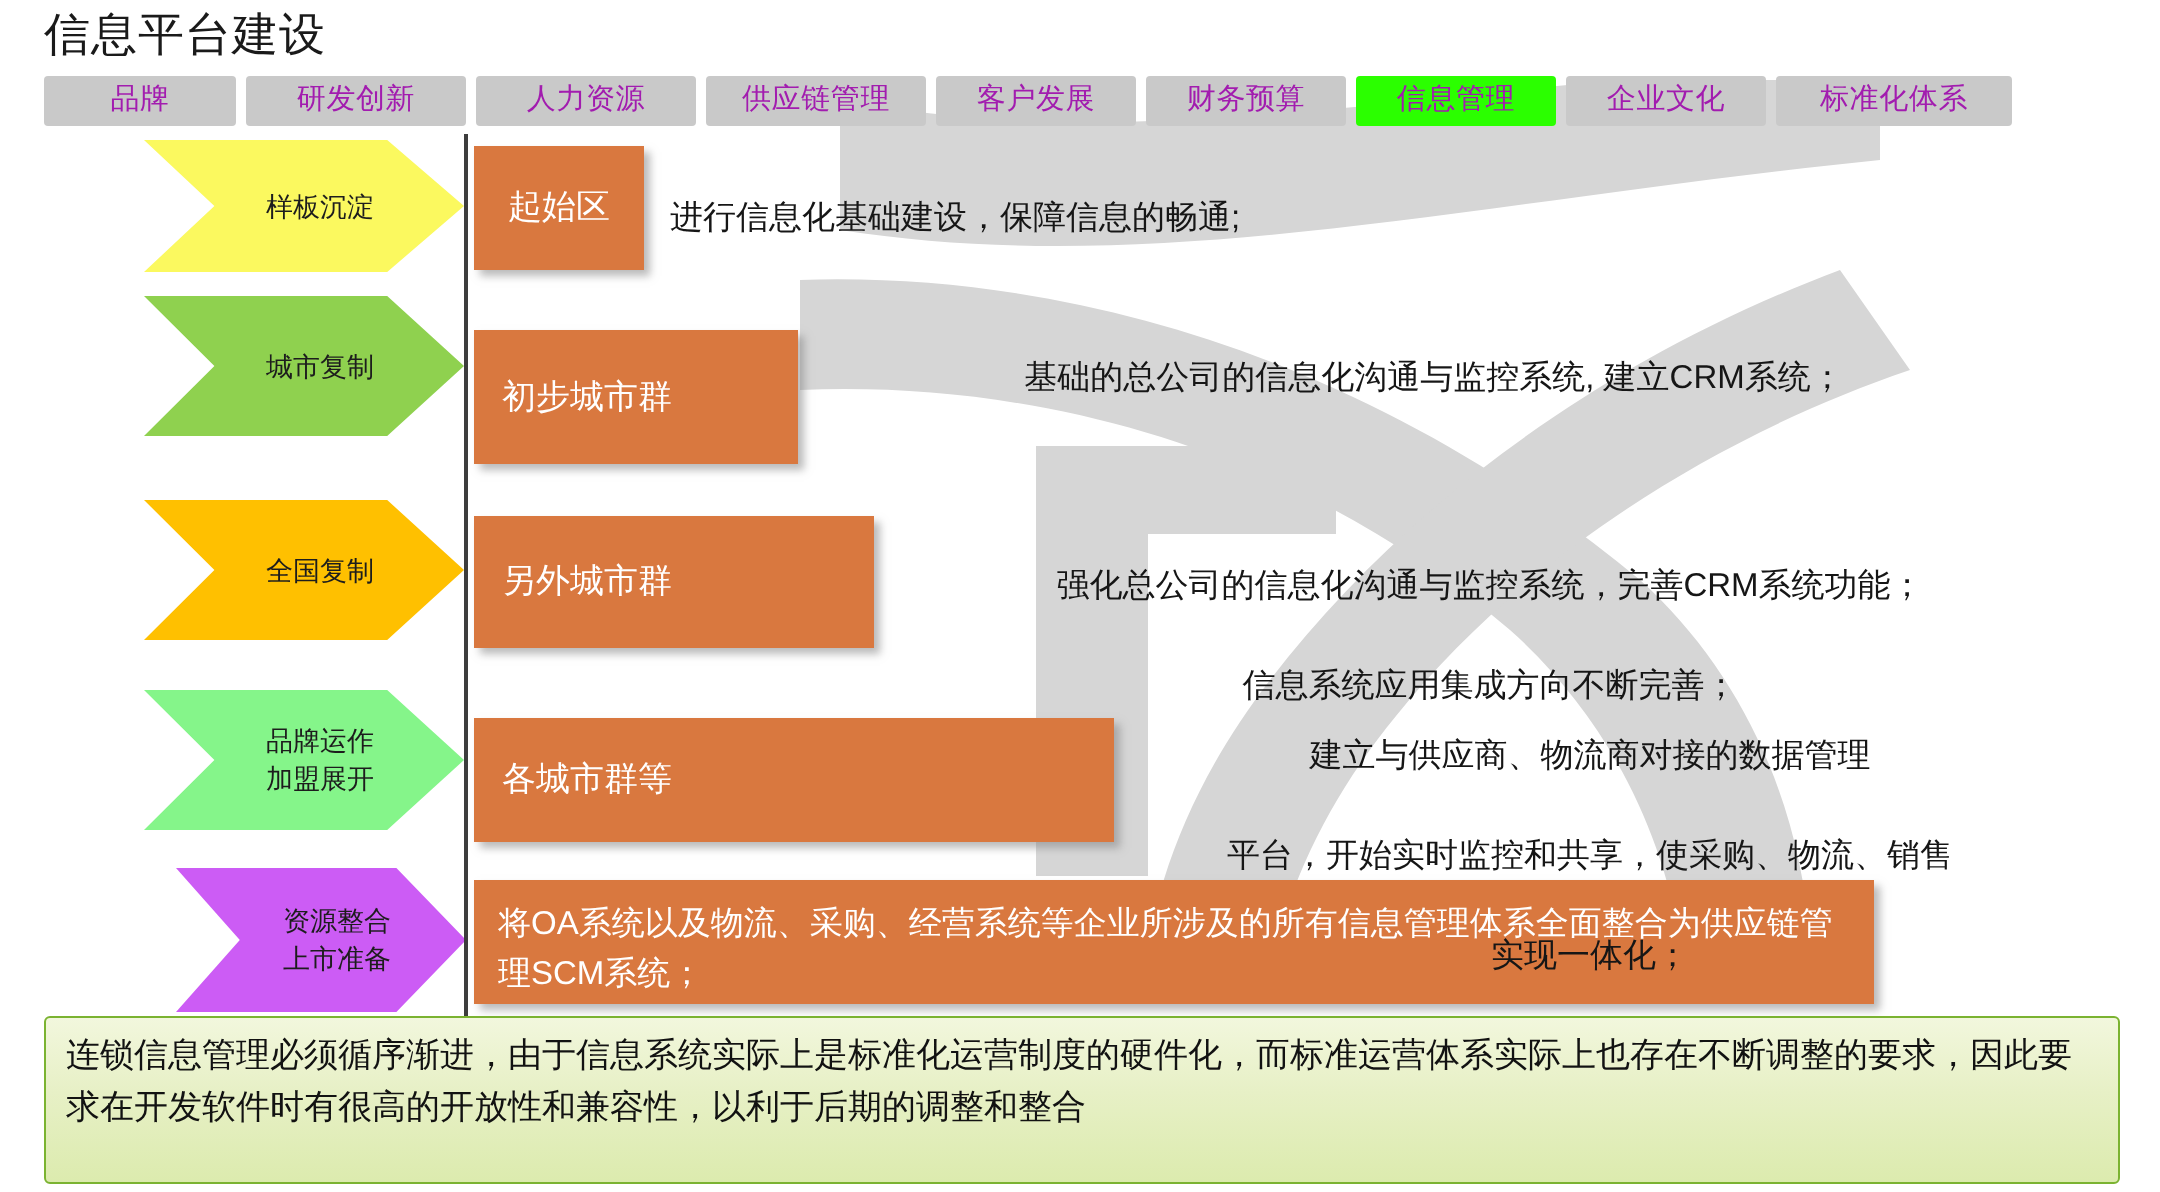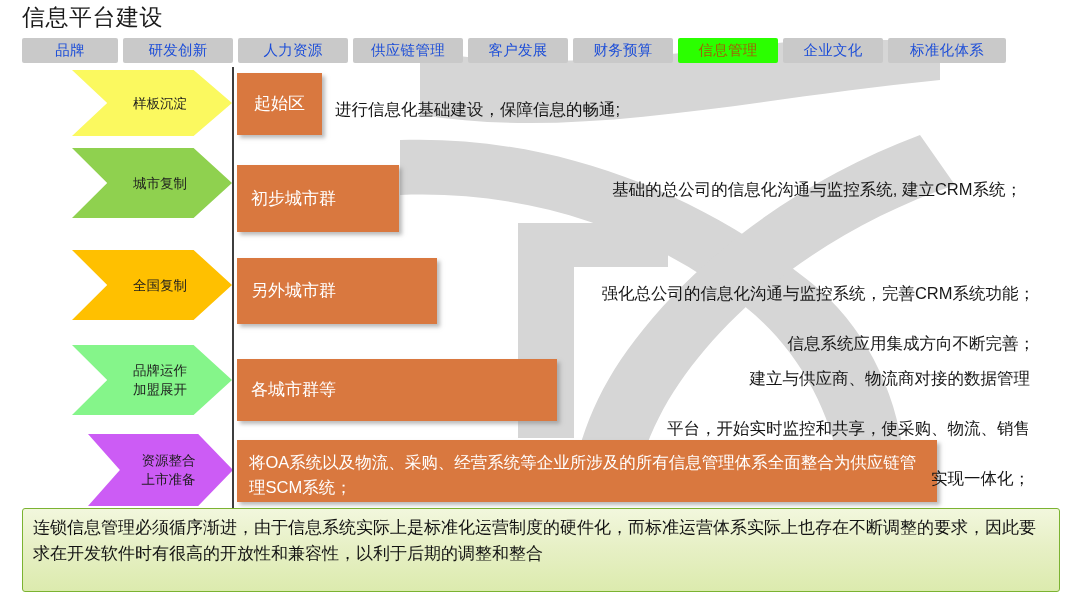--- a/index.html
+++ b/index.html
@@ -49,34 +49,34 @@
     left: 22px;
     top: 38px;
     height: 25px;
     display: flex;
     align-items: stretch;
     gap: 5px;
     z-index: 5;
   }
   .tab {
     background: #c9c9c9;
-    color: #1d4ed8;
+    color: #a21caf;
     font-size: 14.5px;
     line-height: 25px;
     height: 25px;
     text-align: center;
     border-radius: 2px;
     white-space: nowrap;
     padding: 0 10px;
     box-sizing: border-box;
     letter-spacing: 0.3px;
   }
   .tab.active {
     background: #2bff00;
-    color: #a16207;
+    color: #a21caf;
   }
 
   
   .vdivider {
     position: absolute;
     left: 232px;
     top: 67px;
     width: 2px;
     height: 442px;
     background: #3d3d3d;
@@ -115,21 +115,21 @@
     box-shadow: 3px 3px 4px rgba(130,130,130,0.55);
   }
   .stage.center { justify-content: center; padding-left: 0; }
 
   
   .desc {
     position: absolute;
     color: #161616;
     font-size: 16.5px;
     line-height: 25px;
-    text-align: right;
+    text-align: center;
     white-space: pre-line;
     z-index: 3;
   }
   .desc-line { display: block; }
 
   
   .banner-text {
     color: #ffffff;
     font-size: 16.5px;
     line-height: 25px;

